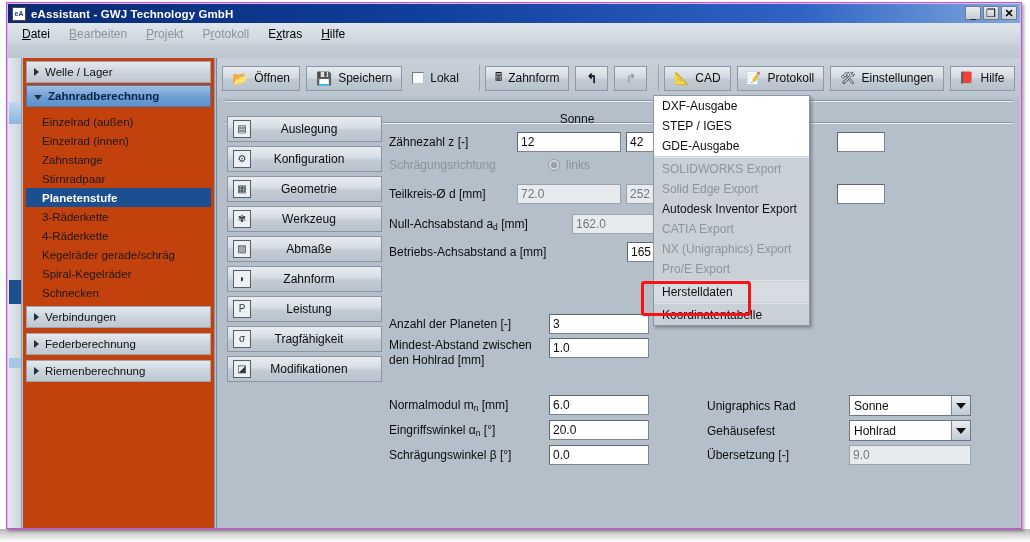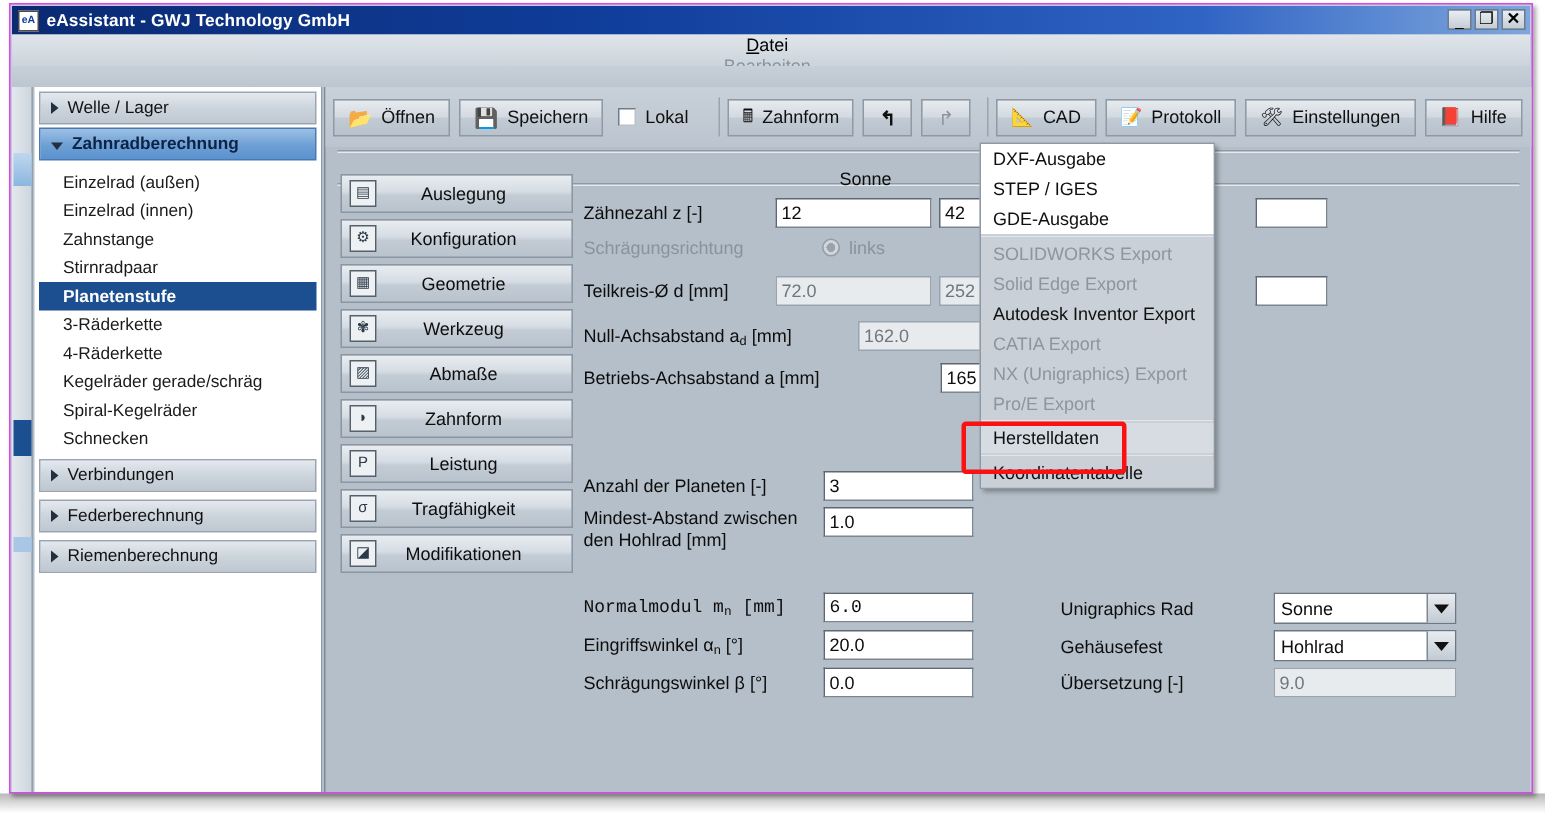--- a/index.html
+++ b/index.html
@@ -54,21 +54,21 @@
     font-size: 10px; color: #000; line-height: 1;
     font-family: "Liberation Sans", sans-serif;
   }
   .tbtn .gl { display:block; }
 
   
   .menubar {
     position: absolute; left: 1px; top: 20px;
     width: 1012px; height: 21px;
     background: linear-gradient(to bottom,#dfe5ea 0%, #ccd4dc 100%);
-    display: flex; align-items: center; padding-left: 14px; flex-direction: column;
+    display: flex; align-items: center; padding-left: 14px;
   }
   .menuitem {
     font-size: 12px; color: #000; margin-right: 19px;
     font-family: "Liberation Sans", sans-serif;
   }
   .menuitem.disabled { color: #8b949c; }
   .menuitem u { text-decoration: underline; }
 
   .menubar-strip {
     position: absolute; left:1px; top: 41px;
@@ -88,21 +88,21 @@
     position: absolute; left: 0px; top: 0px;
     width: 14px; height: 470px;
     background: linear-gradient(to right,#e3e8ed,#cdd5dd);
     border-right: 1px solid #93a0ad;
   }
   .rail-mark { position:absolute; left:1px; width:12px; }
 
   .nav {
     position: absolute; left: 15px; top: 0px;
     width: 192px; height: 470px;
-    background: #ffffff;
+    background: #c2410c;
     border-right: 1px solid #8e9aa6;
   }
   .nav-group {
     height: 22px; margin: 0 3px 2px 3px;
     background: linear-gradient(to bottom,#e4e9ee 0%, #ccd4dc 50%, #bfc8d1 100%);
     border: 1px solid #9aa5b1;
     display: flex; align-items: center;
     font-size: 11.5px; color: #111;
   }
   .nav-group.sel {
@@ -506,21 +506,21 @@
           </div>
 
           <div class="frow" style="left:0; top:230px;">
             <span class="flabel" style="width:160px;line-height:15px;">
               <span>Mindest-Abstand zwischen</span><br>
               <span>den Hohlrad [mm]</span>
             </span>
             <span class="fin" style="width:100px;align-self:flex-start;">1.0</span>
           </div>
 
-          <div class="frow" style="left:0; top:287px;font-family:Liberation Mono, monospace;">
+          <div class="frow" style="left:0; top:287px;">
             <span class="flabel" style="width:160px;">
               <span>Normalmodul m</span><sub>n</sub><span> [mm]</span>
             </span>
             <span class="fin" style="width:100px;">6.0</span>
           </div>
           <div class="frow" style="left:0; top:312px;">
             <span class="flabel" style="width:160px;">
               <span>Eingriffswinkel α</span><sub>n</sub><span> [°]</span>
             </span>
             <span class="fin" style="width:100px;">20.0</span>

